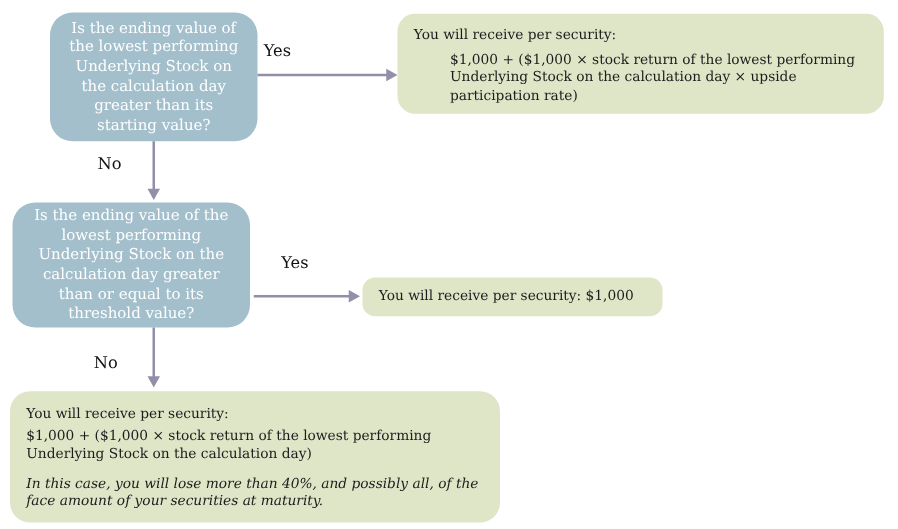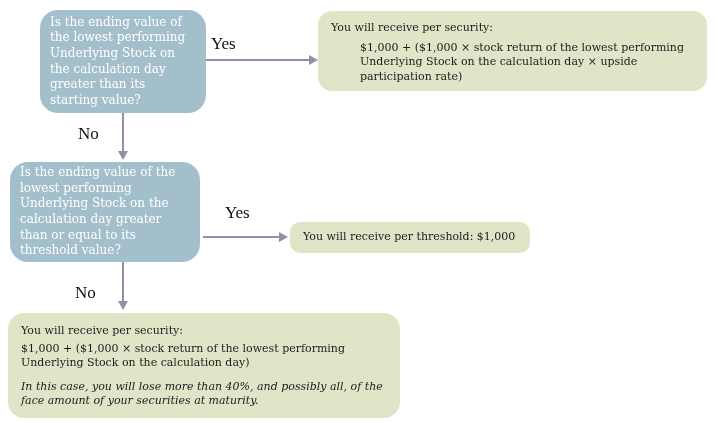--- a/index.html
+++ b/index.html
@@ -21,37 +21,36 @@
     width:718px;height:423px;
     background:var(--canvas-bg,#ffffff);
     overflow:hidden;
   }
   .qbox{
     position:absolute;
     background:var(--question-box-bg,#a4bfcc);
     color:var(--question-text,#ffffff);
     border-radius:18px;
     display:flex;align-items:center;justify-content:center;
-    text-align:left;
+    text-align:center;
     font-size:12px;line-height:1.3;
     box-sizing:border-box;
     padding:8px 10px;
   }
   .rbox{
     position:absolute;
     background:var(--result-box-bg,#dfe5c7);
     color:var(--result-text,#1c1c1c);
     box-sizing:border-box;
     font-size:11px;line-height:1.32;
   }
   .edge-label{
     position:absolute;
     color:var(--label-text,#111111);
-    font-size:17px;
-    font-family:Liberation Serif, serif;
+    font-size:13px;
   }
   .hline{
     position:absolute;height:2px;
     background:var(--arrow,#938fa9);
   }
   .vline{
     position:absolute;width:2px;
     background:var(--arrow,#938fa9);
   }
   .head-right{
@@ -111,21 +110,21 @@
 
   <div id="q2" class="qbox">
     <span>Is the ending value of the lowest performing Underlying Stock on the calculation day greater than or equal to its threshold value?</span>
   </div>
 
   <span id="yes2" class="edge-label">Yes</span>
   <div id="h2-line" class="hline"></div>
   <div id="h2-head" class="head-right"></div>
 
   <div id="r2" class="rbox">
-    <span>You will receive per threshold: $1,000</span>
+    <span>You will receive per security: $1,000</span>
   </div>
 
   <span id="no2" class="edge-label">No</span>
   <div id="v2-line" class="vline"></div>
   <div id="v2-head" class="head-down"></div>
 
   <div id="r3" class="rbox">
     <div>You will receive per security:</div>
     <div class="formula">$1,000 + ($1,000 × stock return of the lowest performing Underlying Stock on the calculation day)</div>
     <div class="note">In this case, you will lose more than 40%, and possibly all, of the face amount of your securities at maturity.</div>

